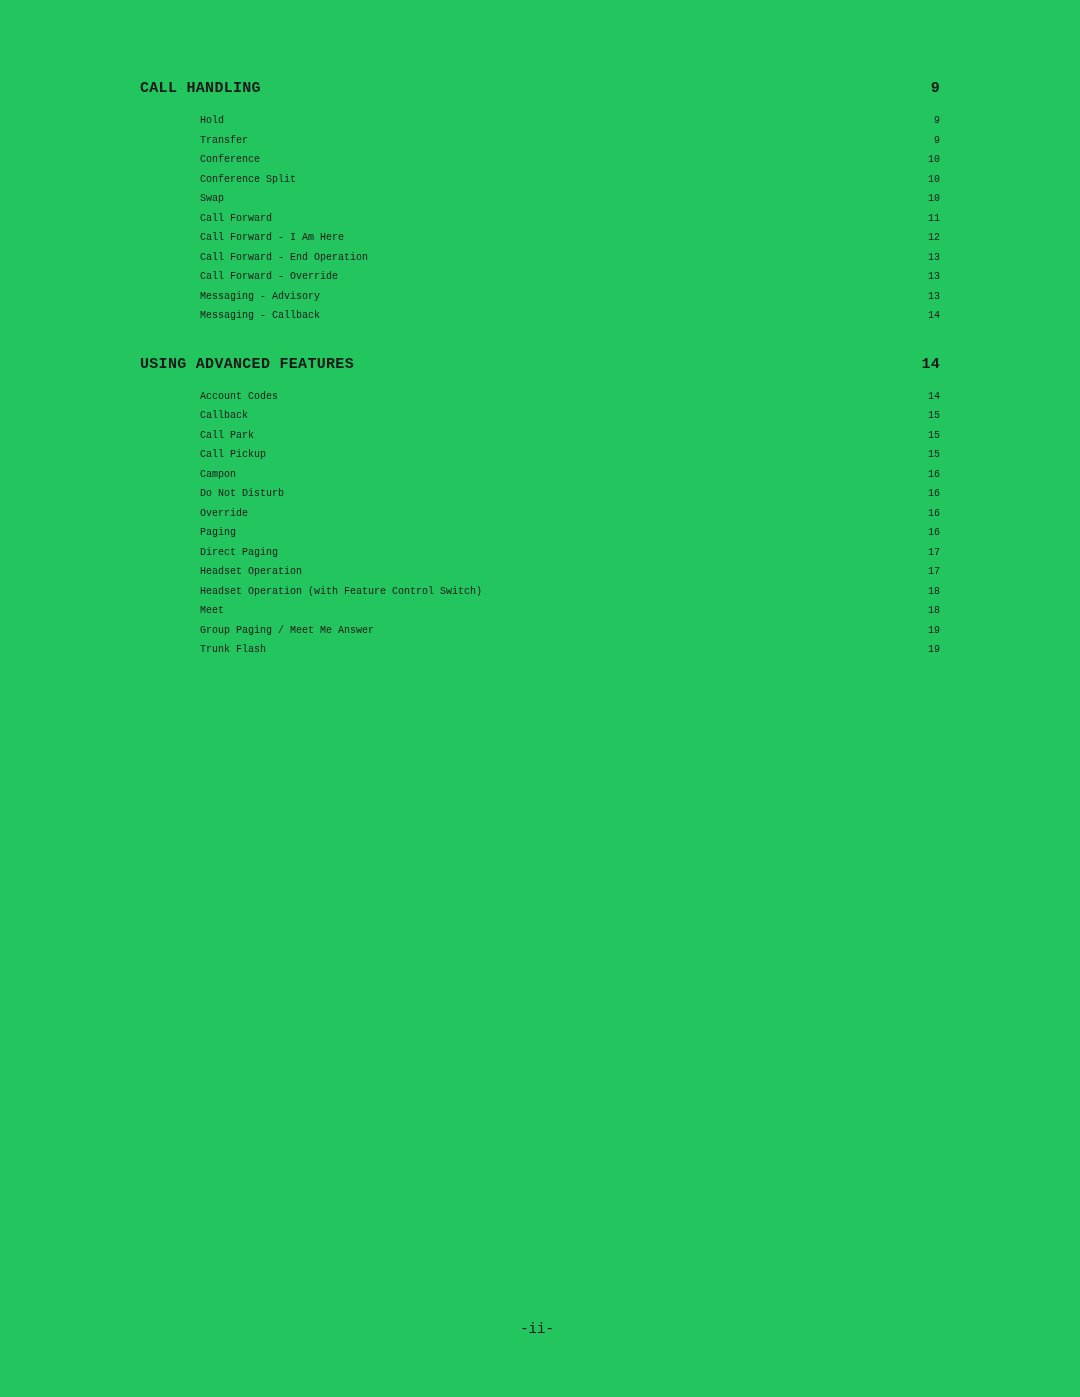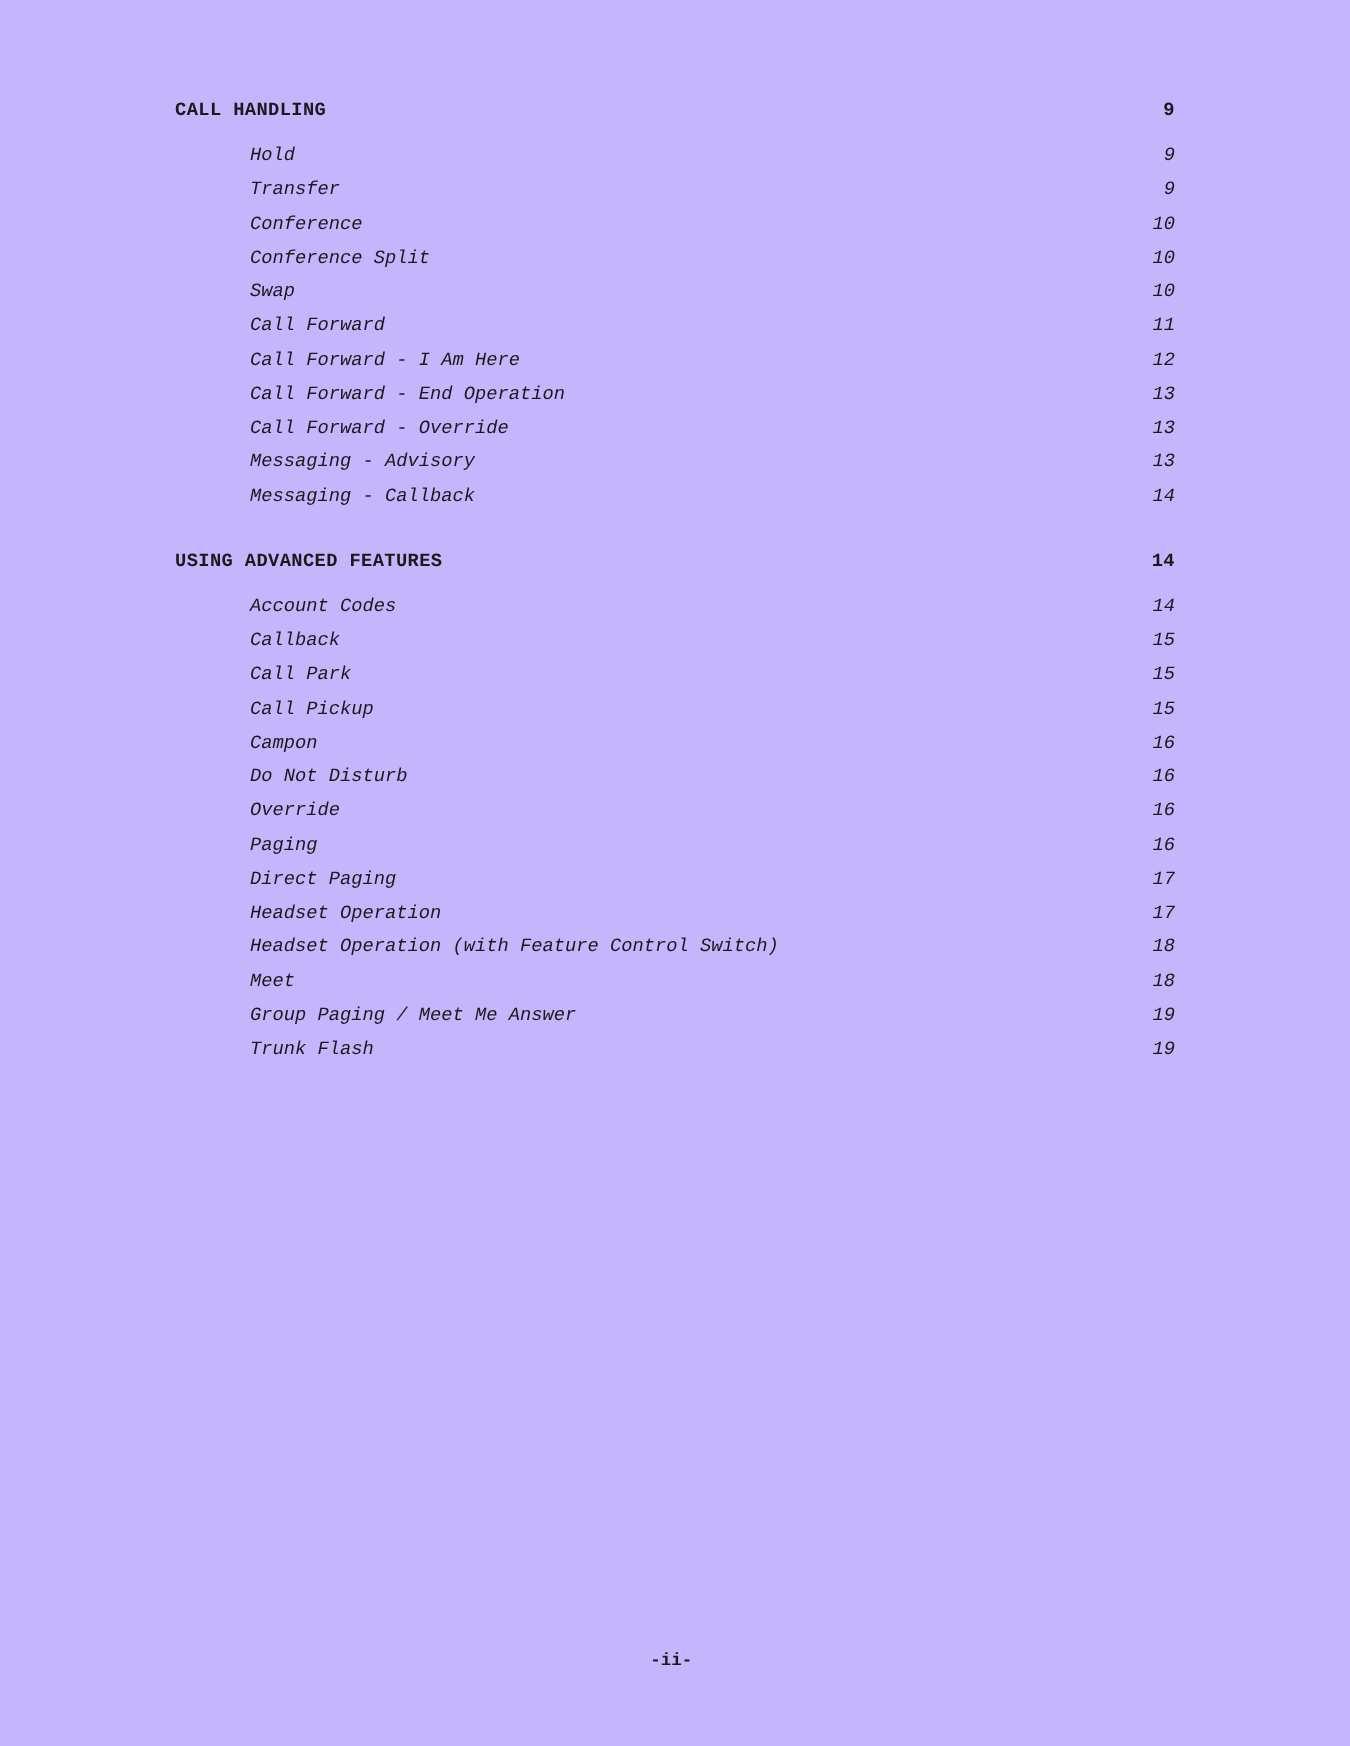--- a/index.html
+++ b/index.html
@@ -14,21 +14,21 @@
       font-size: 15px;
       color: #1a1a1a;
       width: 1080px;
       min-height: 1397px;
       position: relative;
     }
 
     .page {
       width: 1080px;
       min-height: 1397px;
-      background: #c4b5fd;
+      background: #22c55e;
       padding: 80px 140px 80px 140px;
       position: relative;
     }
 
     .toc-section {
       margin-bottom: 32px;
     }
 
     .toc-heading {
       font-weight: bold;
@@ -40,43 +40,41 @@
     }
 
     .toc-items {
       margin-left: 60px;
     }
 
     .toc-item {
       display: flex;
       justify-content: center;
       margin-bottom: 4px;
-      font-size: 15px;
+      font-size: 10px;
       line-height: 1.55;
-      font-style: italic;
     }
 
     .toc-item-label {
       flex: 1;
     }
 
     .toc-item-page {
       min-width: 40px;
       text-align: right;
     }
 
     .page-footer {
       position: absolute;
       bottom: 60px;
       left: 0;
       right: 6px;
       text-align: center;
       font-size: 14px;
       color: #1a1a1a;
-      font-weight: bold;
     }
   </style>
 </head>
 <body>
 
 <div class="page">
   <div id="toc-container">
       <div class="toc-section">
         <div class="toc-heading">
           <span>CALL HANDLING</span>

